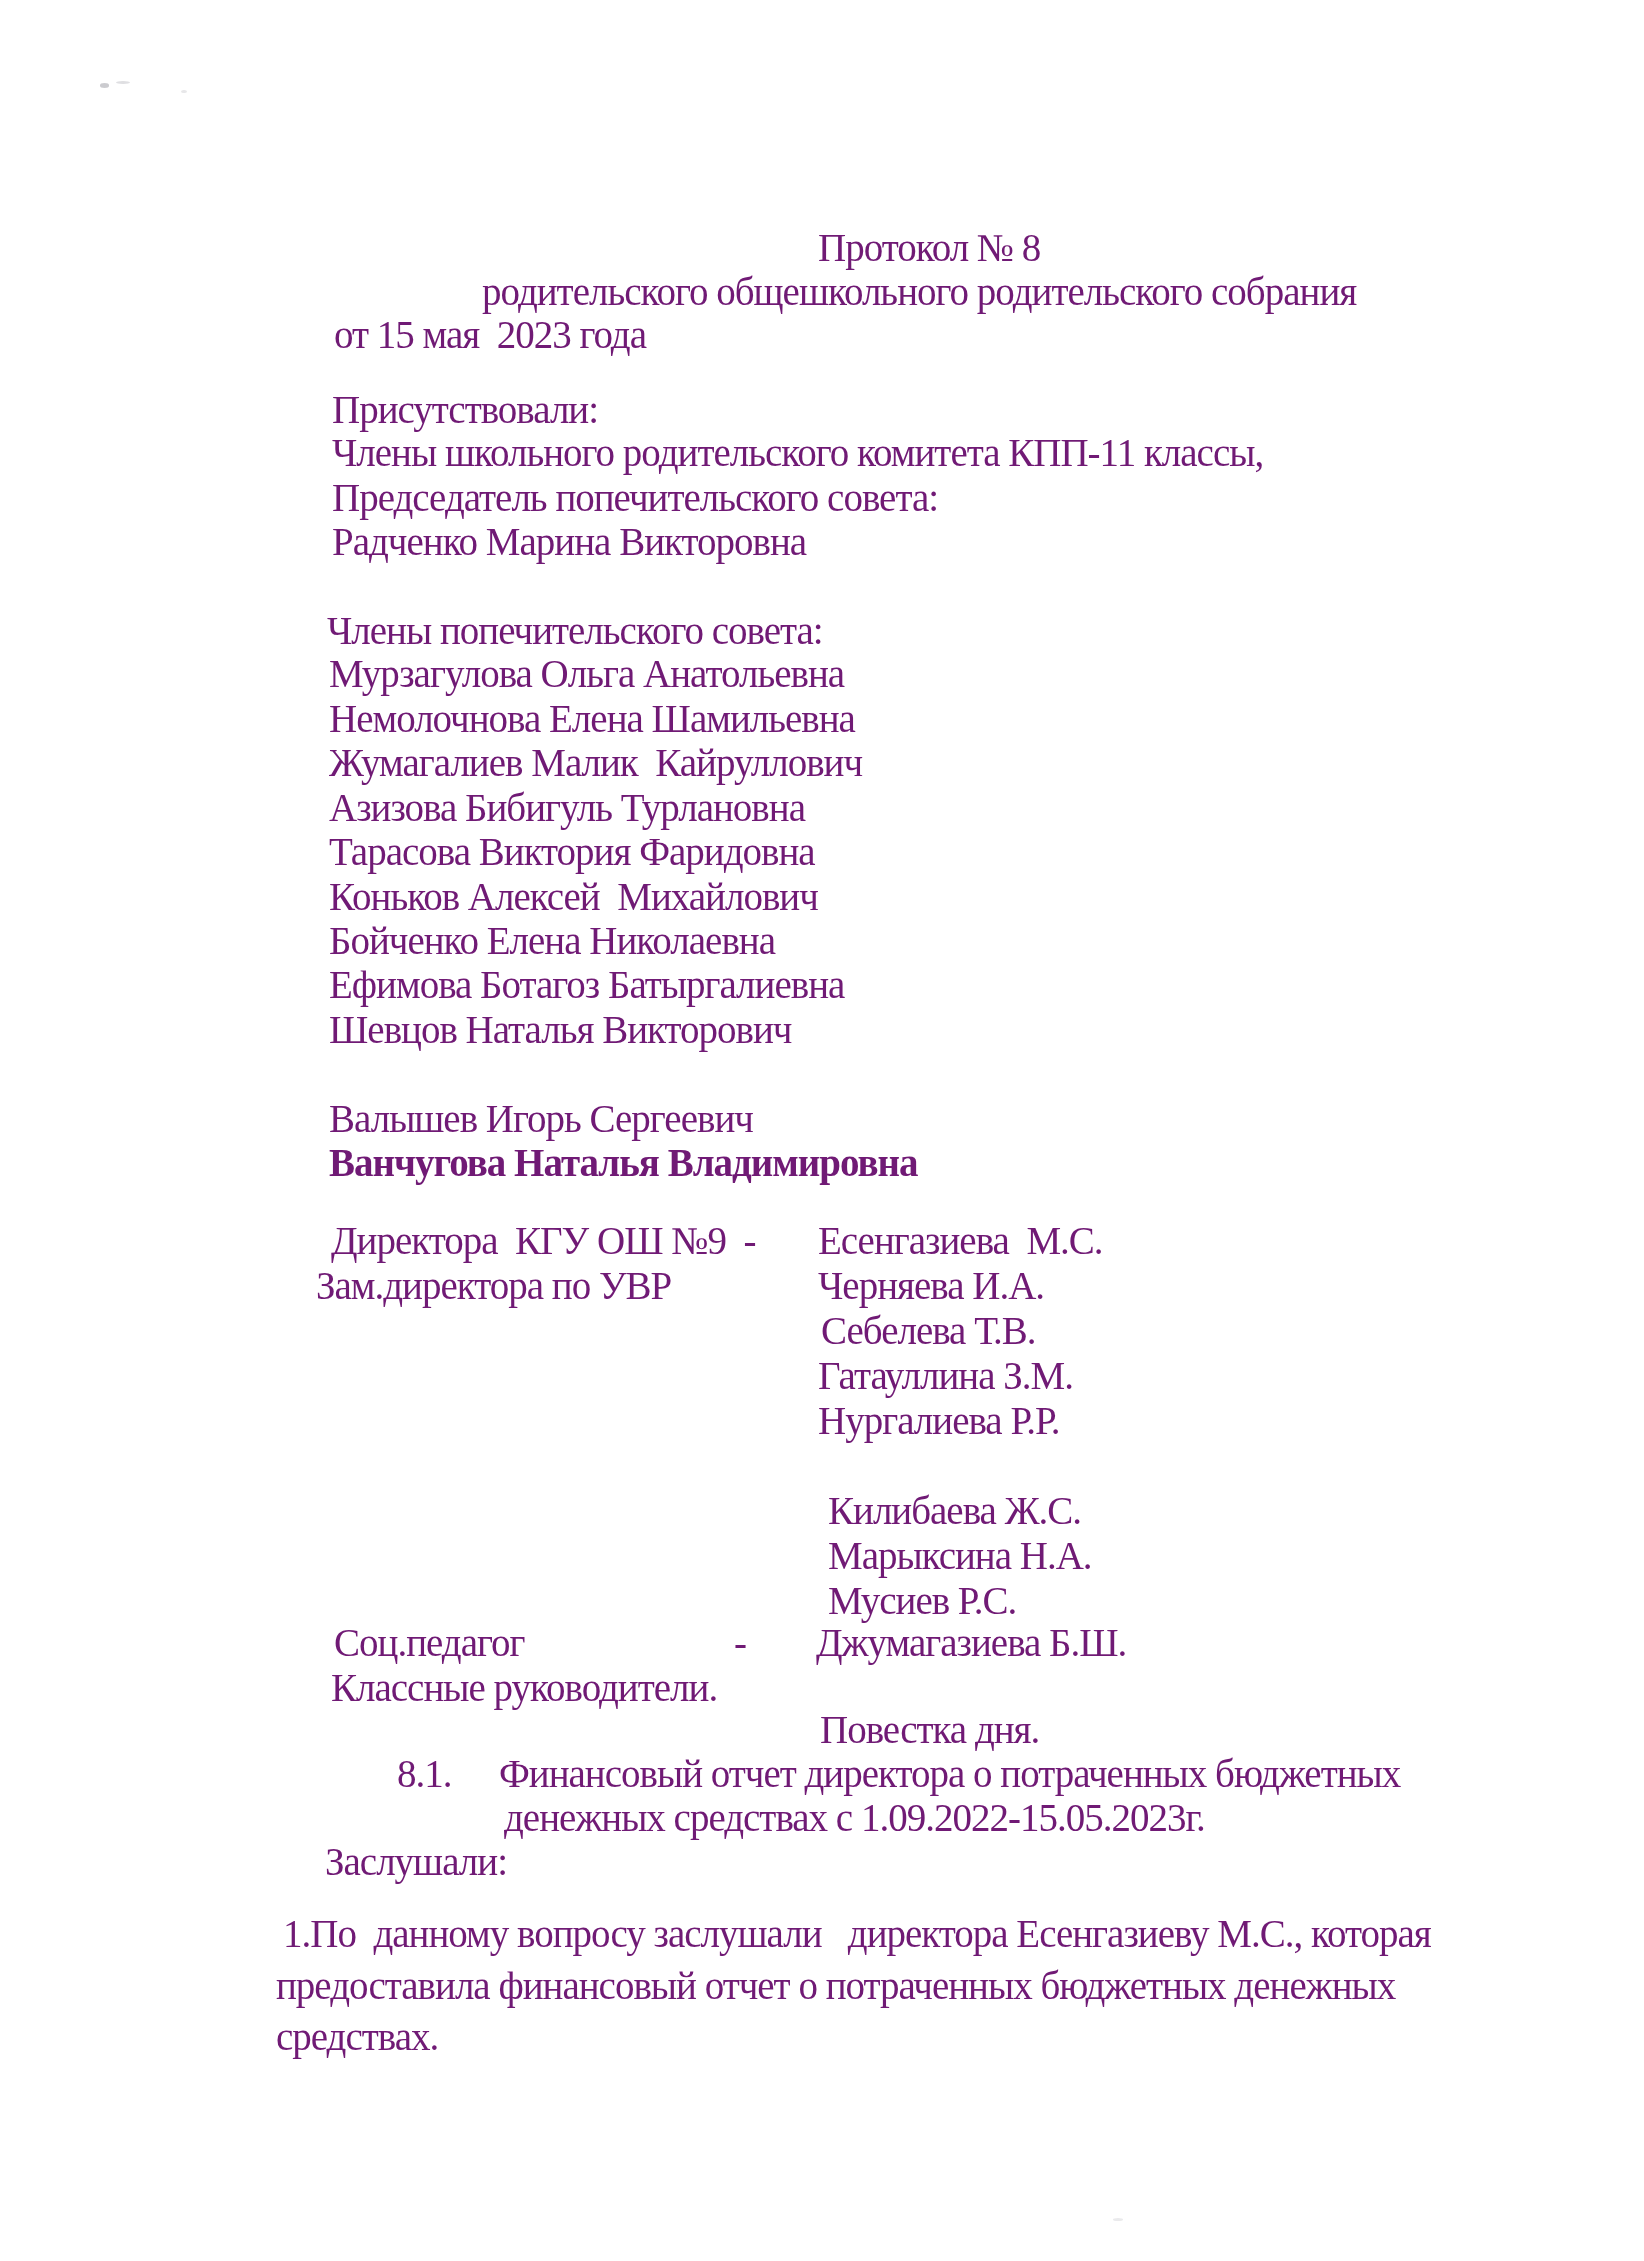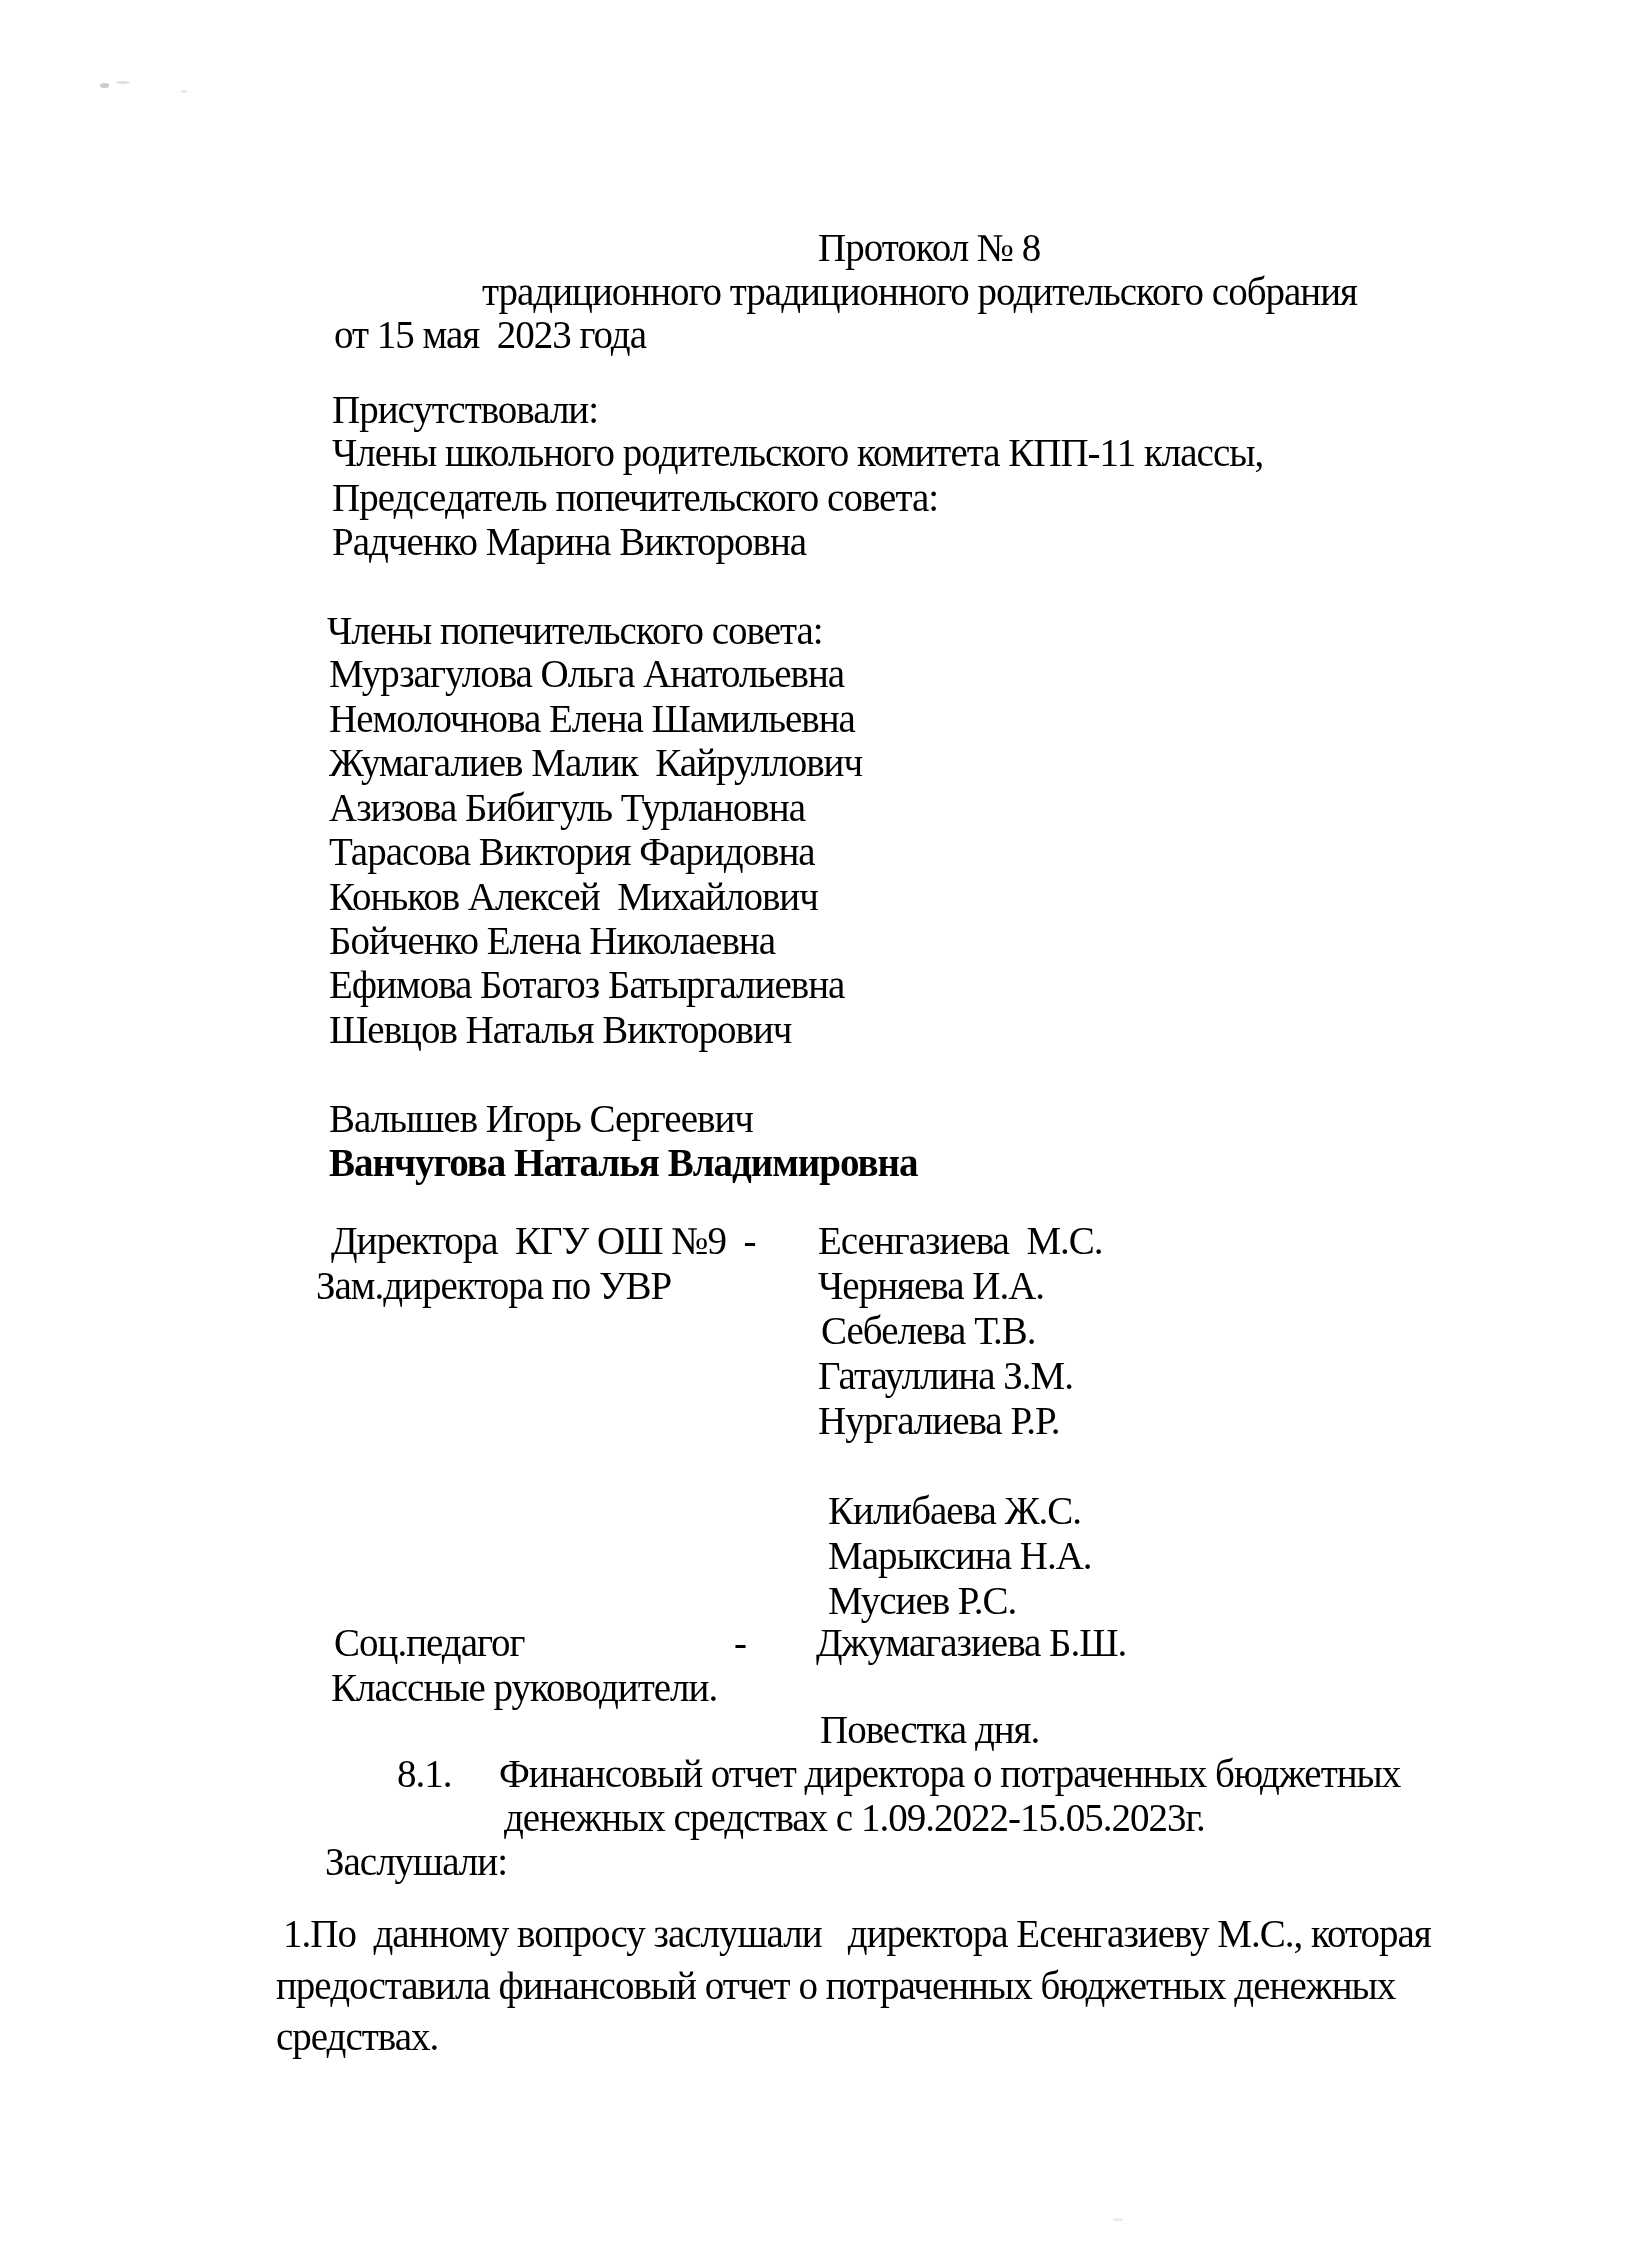--- a/index.html
+++ b/index.html
@@ -15,40 +15,40 @@
     overflow: hidden;
     font-family: "Liberation Serif", "DejaVu Serif", serif;
     color: #3f3f44;
   }
   .line {
     position: absolute;
     font-size: 39px;
     line-height: 45px;
     letter-spacing: -1px;
     white-space: pre;
-    color: #000000;
+    color: #701a75;
   }
   .speck {
     position: absolute;
     border-radius: 50%;
     background: #b9b9bf;
   }
 </style>
 </head>
 <body>
 
 <div class="page">
 
   <div class="speck" style="left:100px; top:83px; width:9px; height:4.5px; opacity:.75;"></div>
   <div class="speck" style="left:116px; top:81px; width:14px; height:3.2px; opacity:.45;"></div>
   <div class="speck" style="left:181px; top:90px; width:5.8px; height:3.2px; opacity:.35;"></div>
   <div class="speck" style="left:1113px; top:2218px; width:10.3px; height:3.2px; opacity:.3;"></div>
 
   <div class="line" style="left:818px; top:225px;">Протокол № 8</div>
-  <div class="line" style="left:482px; top:269px;">традиционного традиционного родительского собрания</div>
+  <div class="line" style="left:482px; top:269px;">родительского общешкольного родительского собрания</div>
   <div class="line" style="left:334px; top:312px;">от 15 мая  2023 года</div>
 
   <div class="line" style="left:332px; top:387px;">Присутствовали:</div>
   <div class="line" style="left:332px; top:430px;">Члены школьного родительского комитета КПП-11 классы,</div>
   <div class="line" style="left:332px; top:475px;">Председатель попечительского совета:</div>
   <div class="line" style="left:332px; top:519px;">Радченко Марина Викторовна</div>
 
   <div class="line" style="left:327px; top:608px;">Члены попечительского совета:</div>
   <div class="line" style="left:329px; top:651px;">Мурзагулова Ольга Анатольевна</div>
   <div class="line" style="left:329px; top:696px;">Немолочнова Елена Шамильевна</div>

